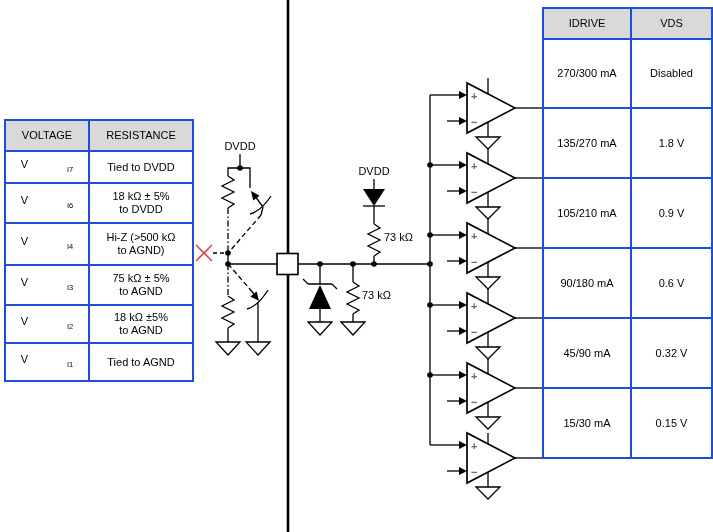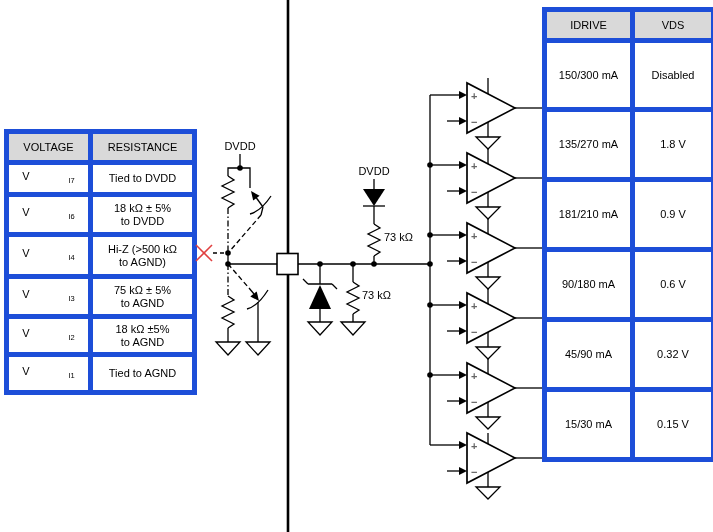--- a/index.html
+++ b/index.html
@@ -1,22 +1,22 @@
 <!DOCTYPE html>
 <html><head>
 <meta charset="utf-8">
 <style>
   html,body{margin:0;padding:0;background:#fff;}
   #stage{position:relative;width:713px;height:532px;background:#fff;
          font-family:"Liberation Sans",sans-serif;color:#000;overflow:hidden;}
   table{border-collapse:collapse;table-layout:fixed;position:absolute;background:#fff;}
-  td,th{border:5px solid #1d4ed8;text-align:center;vertical-align:middle;
+  td,th{border:2px solid #1d4ed8;text-align:center;vertical-align:middle;
         font-size:11px;font-weight:normal;line-height:13px;padding:0;}
   th{background:#d9d9d9;}
-  #left-table{left:4px;top:129px;width:188px;}
+  #left-table{left:4px;top:119px;width:188px;}
   #left-table col.c1{width:84px;} #left-table col.c2{width:104px;}
   #right-table{left:542px;top:7px;width:169px;}
   #right-table col.c1{width:88px;} #right-table col.c2{width:81px;}
   .sub{font-size:7.5px;vertical-align:sub;padding-left:39px;}
   #circuit{position:absolute;left:0;top:0;}
   svg text{font-family:"Liberation Sans",sans-serif;font-size:11px;fill:#000;}
   svg text.pm{font-size:11px;font-weight:bold;fill:#666;}
 </style>
 </head>
 <body>
@@ -82,29 +82,29 @@
     <colgroup>
         <col class="c1">
         <col class="c2">
       </colgroup>
     <tbody>
         <tr style="height:31px">
       <th>IDRIVE</th>
       <th>VDS</th>
     </tr>
     <tr style="height:69px">
-      <td>150/300 mA</td>
+      <td>270/300 mA</td>
       <td>Disabled</td>
     </tr>
     <tr style="height:70px">
       <td>135/270 mA</td>
       <td>1.8 V</td>
     </tr>
     <tr style="height:70px">
-      <td>181/210 mA</td>
+      <td>105/210 mA</td>
       <td>0.9 V</td>
     </tr>
     <tr style="height:70px">
       <td>90/180 mA</td>
       <td>0.6 V</td>
     </tr>
     <tr style="height:70px">
       <td>45/90 mA</td>
       <td>0.32 V</td>
     </tr>

